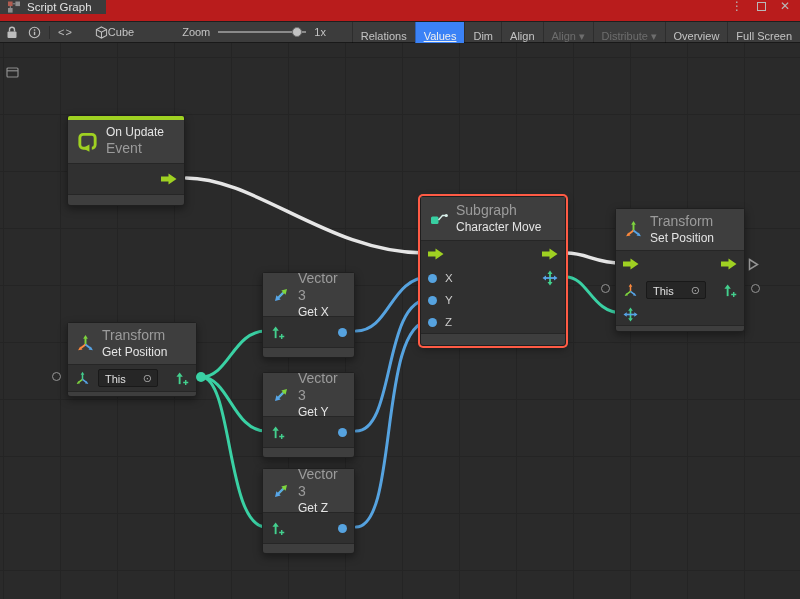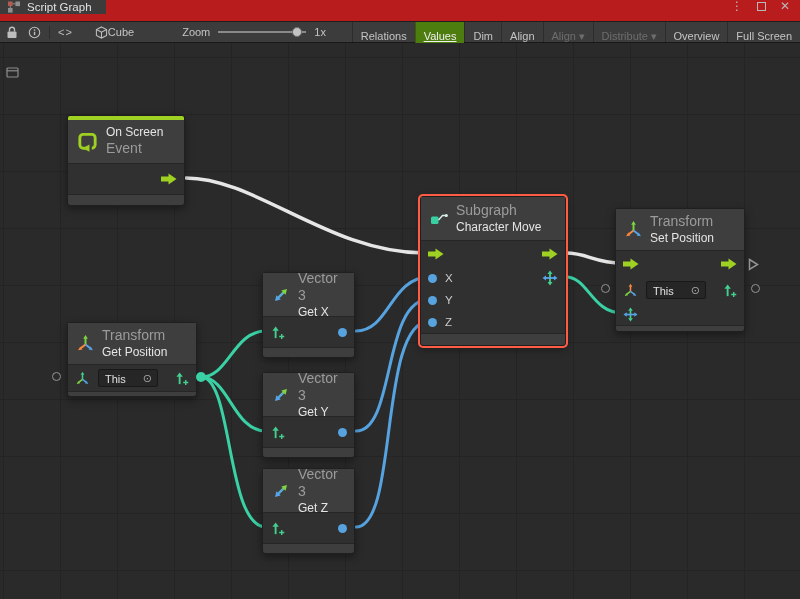--- a/index.html
+++ b/index.html
@@ -17,21 +17,21 @@
   .toolbar { position:absolute; top:22px; left:0; right:0; height:21px; background:#3c3c3c; border-bottom:1px solid #191919; display:flex; align-items:center; font-size:11px; color:#c4c4c4; }
   .ticon { display:inline-flex; align-items:center; }
   .sep { width:1px; height:13px; background:#2d2d2d; margin:0 8px; }
   .code-glyph { font-size:11px; letter-spacing:1px; color:#bdbdbd; }
   .zoomwrap { display:flex; align-items:center; }
   .slider { position:relative; width:88px; height:12px; margin:0 8px; cursor:pointer; }
   .slider .track { position:absolute; left:0; right:0; top:5px; height:2px; background:#8a8a8a; }
   .slider .knob { position:absolute; left:74px; top:1px; width:10px; height:10px; border-radius:50%; background:#c2c2c2; border:1px solid #6e6e6e; }
   .tbuttons { margin-left:auto; display:flex; height:100%; }
   .tbtn { display:flex; align-items:center; gap:3px; padding:14px 8px; height:100%; border-left:1px solid rgba(0,0,0,0.25); cursor:pointer; white-space:nowrap;text-align:right; }
-  .tbtn.active { background:#4d7c0f; color:#efefef;text-decoration:underline; }
+  .tbtn.active { background:#3b82f6; color:#efefef;text-decoration:underline; }
   .tbtn.disabled { color:#6d6d6d; cursor:default; }
 
   
   .canvas { position:absolute; top:43px; left:0; right:0; bottom:0; background-color:#2a2a2a;
     background-image: linear-gradient(#242424 1px, transparent 1px), linear-gradient(90deg, #242424 1px, transparent 1px);
     background-size:57px 57px; background-position:3px 14px; }
   .wires { position:absolute; left:0; top:0; pointer-events:none; }
   .wires path { pointer-events:stroke; }
 
   
@@ -165,21 +165,21 @@
   <div class="node" style="left:67px;top:72px;width:118px">
     <div class="accent"></div>
     <div class="nheader" style="height:44px">
       <span class="nicon">
         <svg width="23" height="23" viewBox="0 0 24 24">
           <path d="M13 19 H7.5 A3.5 3.5 0 0 1 4 15.5 V8 A3.5 3.5 0 0 1 7.5 4.5 H16.5 A3.5 3.5 0 0 1 20 8 V15.5 A3.5 3.5 0 0 1 16.5 19" fill="none" stroke="#9fd122" stroke-width="3"></path>
           <polygon points="7,19 14,15.2 14,22.8" fill="#9fd122"></polygon>
         </svg>
       </span>
       <div class="ntext">
-        <div class="ntitle">On Screen</div>
+        <div class="ntitle">On Update</div>
         <div class="ncat">Event</div>
       </div>
     </div>
     <div class="nbody">
       <div class="nrow" style="height:30px;justify-content:flex-end">
         <span class="nicon">
           <svg width="16" height="12" viewBox="0 0 16 12">
               <path d="M0 3.5 H7.5 V0.5 L15.5 6 L7.5 11.5 V8.5 H0 Z" fill="#9fd122"></path>
             </svg>
         </span>

